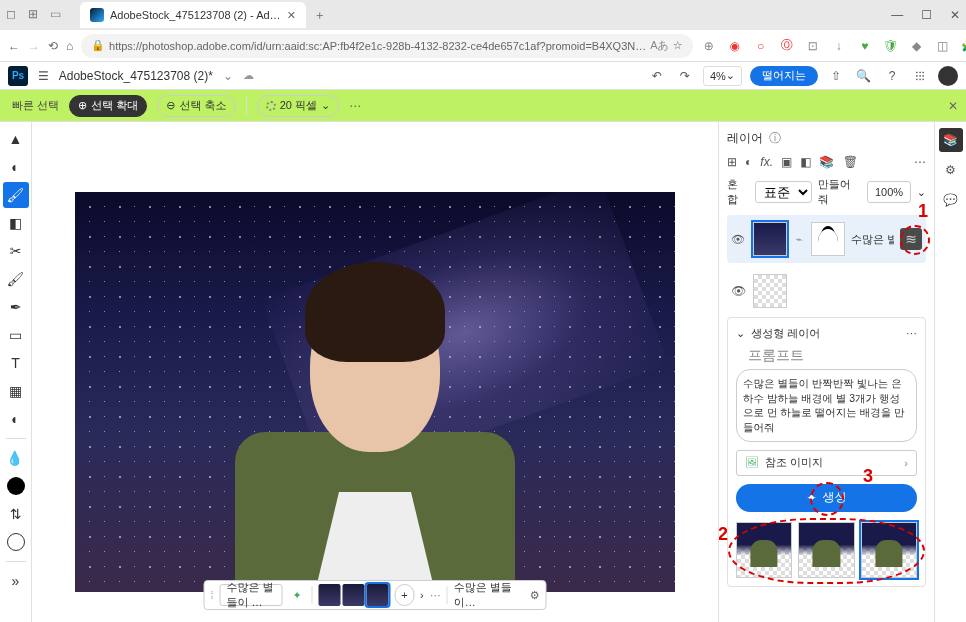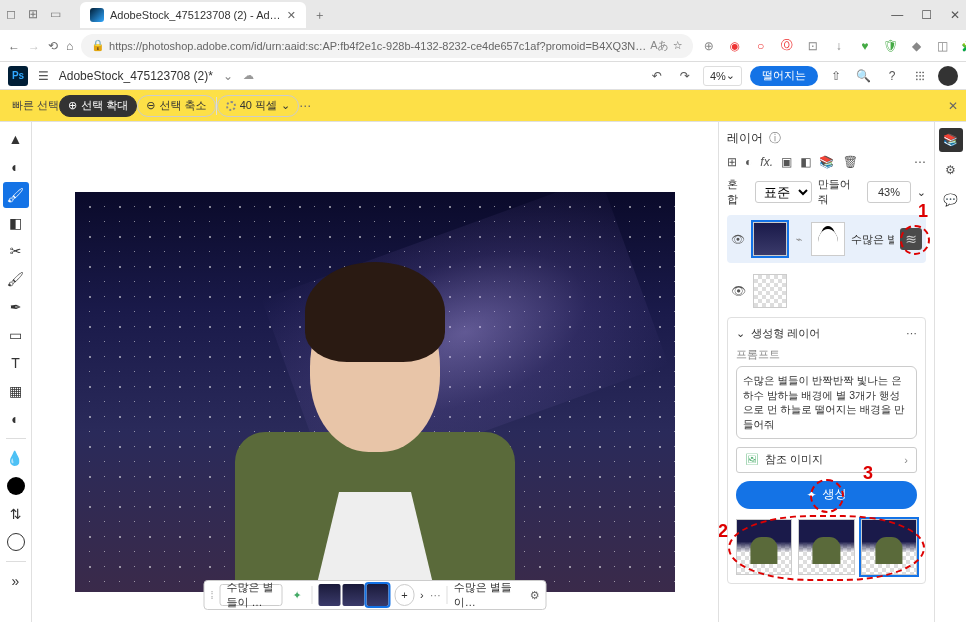--- a/index.html
+++ b/index.html
@@ -35,21 +35,21 @@
     .cloud-icon { color: #999; font-size: 11px; }
     .header-right { margin-left: auto; display: flex; gap: 8px; align-items: center; }
     .hr-btn { height: 20px; display: flex; align-items: center; padding: 0 6px; font-size: 11px; }
     .zoom-box { border: 1px solid #ddd; border-radius: 3px; }
     .desktop-btn { border: 1px solid #ccc; border-radius: 12px; padding: 0 10px; }
     .download-btn { background: #1473e6; color: #fff; border-radius: 12px; padding: 0 12px; font-weight: 500; }
     .hr-icon { width: 20px; text-align: center; color: #555; cursor: pointer; }
     .avatar { width: 20px; height: 20px; border-radius: 50%; background: #333; }
     
     
-    .options-bar { height: 32px; background: #fde047; border-bottom: 1px solid #e0e0e0; display: flex; align-items: center; padding: 0 12px; position: relative; }
+    .options-bar { height: 32px; background: #bef264; border-bottom: 1px solid #e0e0e0; display: flex; align-items: center; padding: 0 12px; gap: 10px; position: relative; }
     .opt-label { font-size: 11px; color: #444; }
     .pill-btn { height: 22px; border: 1px solid #ccc; border-radius: 11px; display: flex; align-items: center; padding: 0 8px; font-size: 11px; gap: 4px; cursor: pointer; }
     .pill-active { background: #333; color: #fff; border-color: #333; }
     .brush-size { display: flex; align-items: center; gap: 4px; border: 1px solid #ccc; border-radius: 11px; height: 22px; padding: 0 8px; font-size: 11px; }
     .brush-dot { width: 10px; height: 10px; border: 2px dotted #888; border-radius: 50%; }
     .close-opt { position: absolute; right: 8px; color: #666; cursor: pointer; }
     
     
     .main { display: flex; height: calc(100% - 122px); }
     
@@ -108,22 +108,22 @@
     .layer-name { flex: 1; white-space: nowrap; overflow: hidden; }
     .layer-props-icon { width: 22px; height: 22px; background: #4a4a4a; border-radius: 3px; display: flex; align-items: center; justify-content: center; color: #ccc; font-size: 14px; cursor: pointer; }
     
     .layer-row2 { height: 44px; display: flex; align-items: center; gap: 6px; padding: 0 4px; }
     .layer-thumb2 { width: 34px; height: 34px; border: 1px solid #ccc; background-image: linear-gradient(45deg, #ddd 25%, transparent 25%, transparent 75%, #ddd 75%), linear-gradient(45deg, #ddd 25%, transparent 25%, transparent 75%, #ddd 75%); background-size: 8px 8px; background-position: 0 0, 4px 4px; }
     
     .props-panel { border: 1px solid #e0e0e0; border-radius: 4px; padding: 8px; margin-top: 4px; }
     .props-title { font-size: 11px; font-weight: 500; margin-bottom: 6px; }
     .props-row { display: flex; align-items: center; gap: 6px; font-size: 11px; margin-bottom: 6px; }
     .props-more { margin-left: auto; color: #555; }
-    .prompt-label { font-size: 11px; color: #888; margin-bottom: 4px; }
-    .prompt-box { border: 1px solid #ccc; border-radius: 6px; padding: 6px; font-size: 10.5px; line-height: 1.4; margin-bottom: 8px; min-height: 46px; }
+    .prompt-label { font-size: 14px; color: #888; margin-bottom: 4px; margin-left: 12px; }
+    .prompt-box { border: 1px solid #ccc; border-radius: 14px; padding: 6px; font-size: 10.5px; line-height: 1.4; margin-bottom: 8px; min-height: 46px; }
     .style-btn { display: flex; align-items: center; gap: 6px; border: 1px solid #ccc; border-radius: 3px; height: 26px; padding: 0 8px; font-size: 11px; margin-bottom: 8px; cursor: pointer; }
     .style-btn-arrow { margin-left: auto; color: #888; }
     .generate-btn { width: 100%; height: 28px; background: #1473e6; color: #fff; border: none; border-radius: 14px; font-size: 12px; display: flex; align-items: center; justify-content: center; gap: 6px; cursor: pointer; margin-bottom: 10px; }
     .variations { display: flex; gap: 6px; }
     .var-thumb { flex: 1; aspect-ratio: 1; border: 1px solid #ccc; background-image: linear-gradient(45deg, #ddd 25%, transparent 25%, transparent 75%, #ddd 75%), linear-gradient(45deg, #ddd 25%, transparent 25%, transparent 75%, #ddd 75%); background-size: 8px 8px; background-position: 0 0, 4px 4px; position: relative; cursor: pointer; }
     .var-thumb.selected { outline: 2px solid #1473e6; }
     .var-thumb-img { position: absolute; inset: 0; background: linear-gradient(#1a1a4a 40%, transparent 60%); }
     .var-person { position: absolute; bottom: 10px; left: 50%; transform: translateX(-50%); width: 50%; height: 50%; background: #5a6a3a; border-radius: 40% 40% 0 0; }
     
     
@@ -207,21 +207,21 @@
     <span>⊕</span>
     <span>선택 확대</span>
   </div>
   <div class="pill-btn">
     <span>⊖</span>
     <span>선택 축소</span>
   </div>
   <div style="width:1px;height:18px;background:#ddd"></div>
   <div class="brush-size">
     <span class="brush-dot"></span>
-    <span>40 픽셀</span>
+    <span>20 픽셀</span>
     <span>⌄</span>
   </div>
   <span style="color:#666">⋯</span>
   <span class="close-opt">✕</span>
 </div>
 
 <div class="main">
 
   <div class="toolbar">
     <div class="tool">▲</div>
@@ -293,21 +293,21 @@
       <span class="lt-icon">📚</span>
       <span class="lt-icon">🗑</span>
       <span class="lt-icon lt-more">⋯</span>
     </div>
     <div class="blend-row">
       <span>혼합</span>
       <select class="blend-select">
         <option>표준</option>
       </select>
       <span>만들어줘</span>
-      <div class="opacity-box">43%</div>
+      <div class="opacity-box">100%</div>
       <span>⌄</span>
     </div>
 
     <div style="position:relative">
       <div class="annotation" style="top:-14px; right:-2px">1</div>
       <div class="anno-circle" style="top:10px; right:-4px; width:30px; height:30px"></div>
 
       <div class="layer-row">
         <span class="layer-eye">👁</span>
         <div class="layer-thumb selected">

